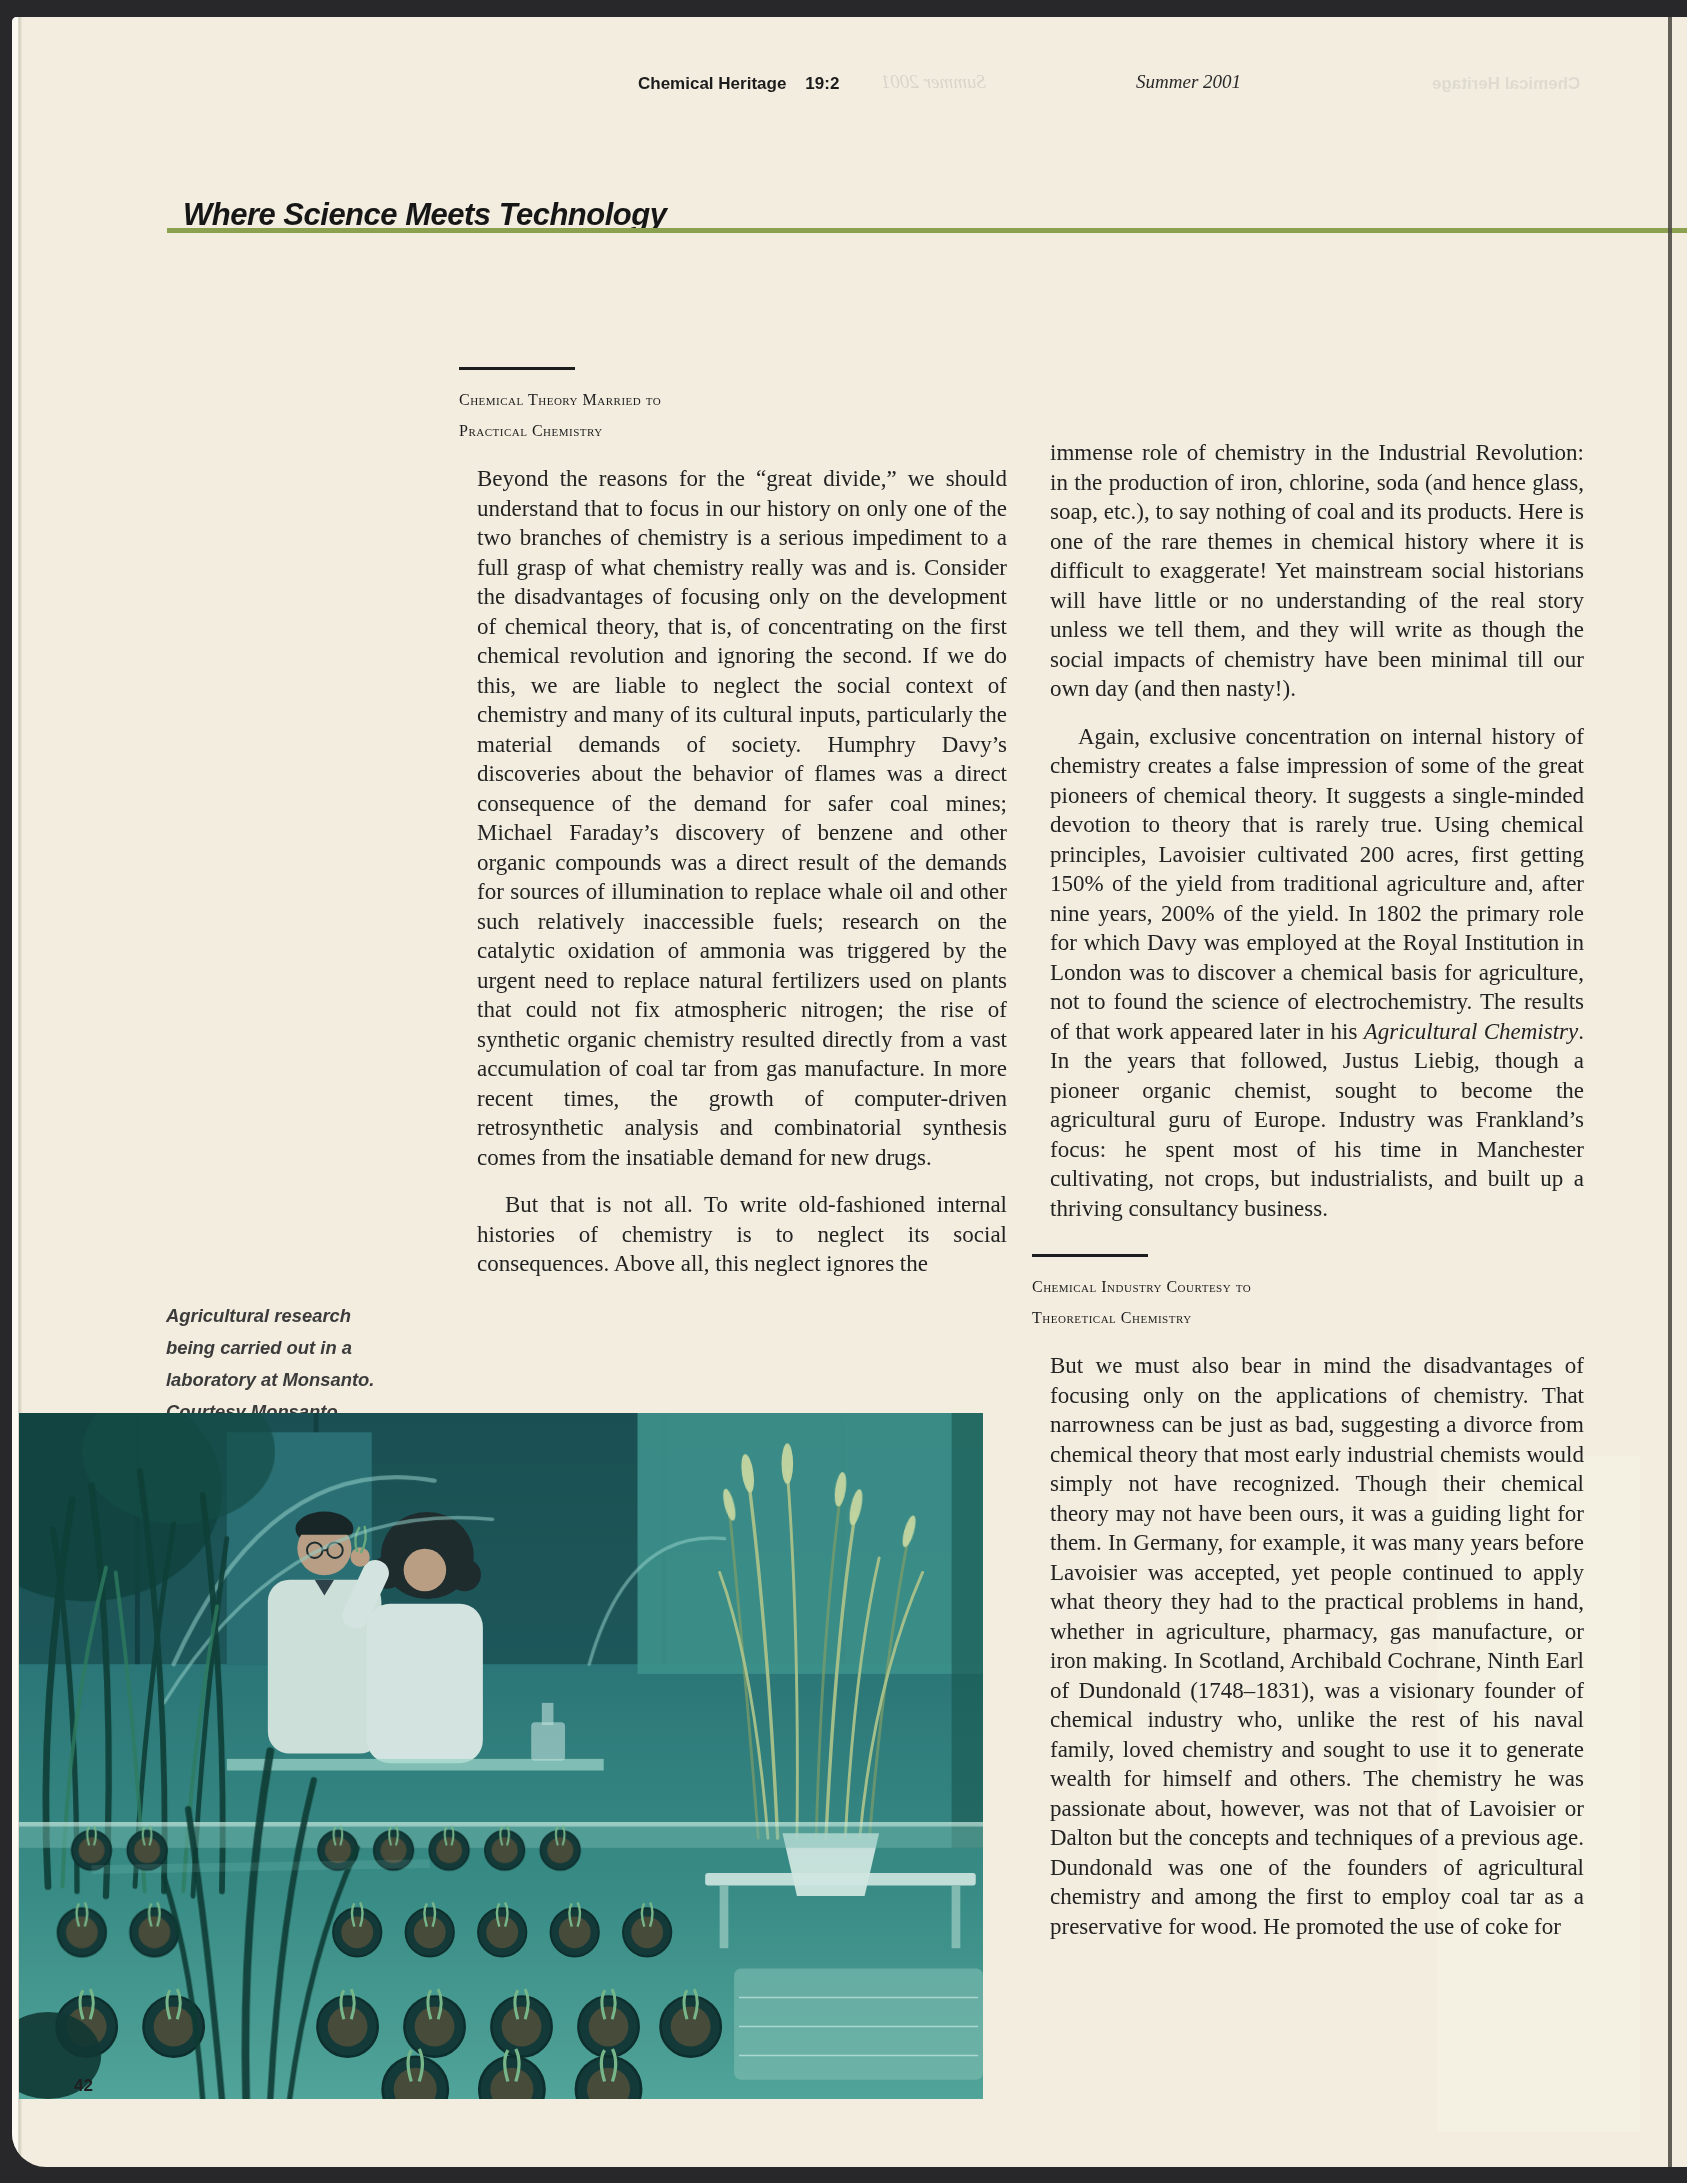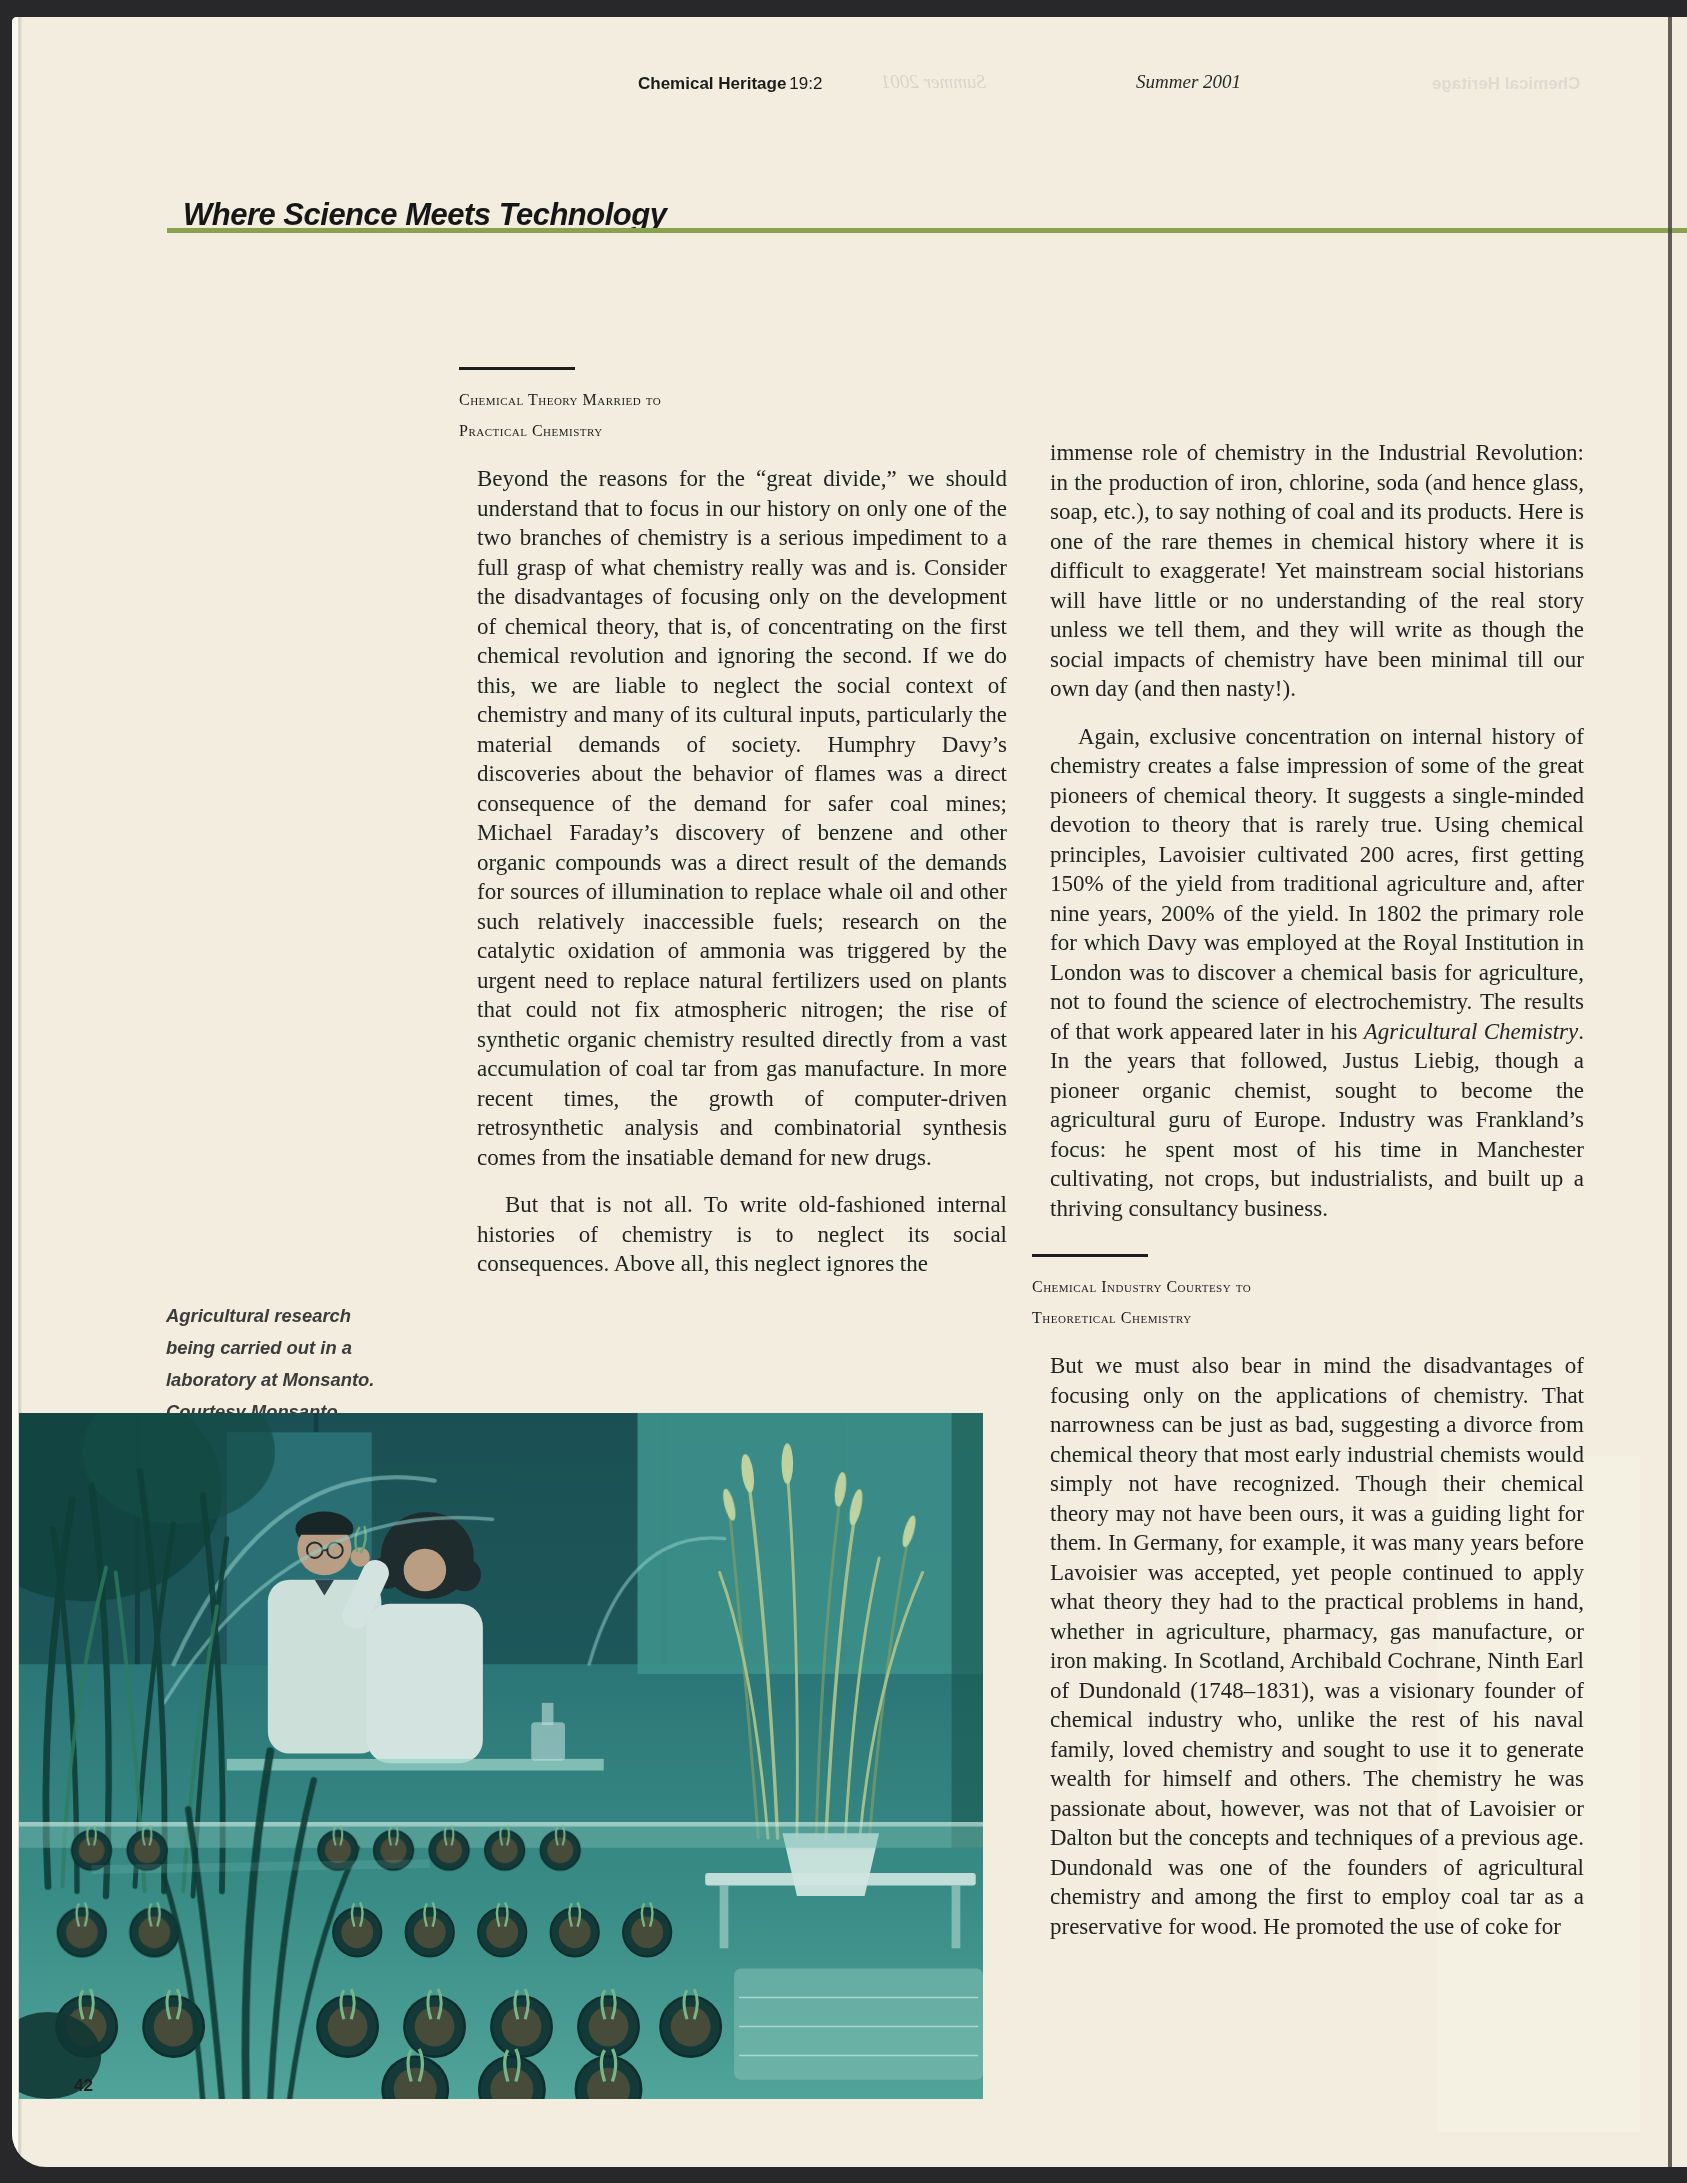--- a/index.html
+++ b/index.html
@@ -9,21 +9,21 @@
         border-radius:4.8px 0 0 34px;overflow:hidden;}
   .page-left-edge{position:absolute;left:0;top:0;bottom:0;width:12.6px;
         background:linear-gradient(90deg,#fbfaf2 0px,#fbfaf2 5.8px,#cfcbba 6.8px,#f2eddf 10.6px);}
   .gutter-line{position:absolute;left:1656px;top:0;height:100%;width:4.3px;background:#514f46;opacity:.9;}
   .scan-shade{position:absolute;left:1425px;top:1439px;width:203px;height:676px;background:#f7f3e6;opacity:.45;}
 
   
   .jname-wrap{position:absolute;left:626px;top:57px;font-family:"Liberation Sans",sans-serif;
         font-size:17px;color:#1c1c1c;white-space:nowrap;}
   .jname{font-weight:700;}
-  .jissue{font-weight:400;margin-left:3px;}
+  .jissue{font-weight:700;margin-left:19px;}
   .jdate{position:absolute;left:1124px;top:54px;font-family:"Liberation Serif",serif;
         font-style:italic;font-size:19px;color:#2a2a2a;white-space:nowrap;}
   .jghost{position:absolute;left:869px;top:54px;font-family:"Liberation Serif",serif;
         font-style:italic;font-size:19px;color:#55555f;opacity:.16;transform:scaleX(-1);white-space:nowrap;}
   .jghost2{position:absolute;left:1420px;top:57px;font-family:"Liberation Sans",sans-serif;font-weight:700;
         font-size:17px;color:#55555f;opacity:.12;transform:scaleX(-1);white-space:nowrap;}
 
   .section-title{position:absolute;left:155px;top:164px;margin:16px;
         font-family:"Liberation Sans",sans-serif;font-style:italic;font-weight:700;
         font-size:31px;letter-spacing:-0.5px;color:#161616;white-space:nowrap;}

